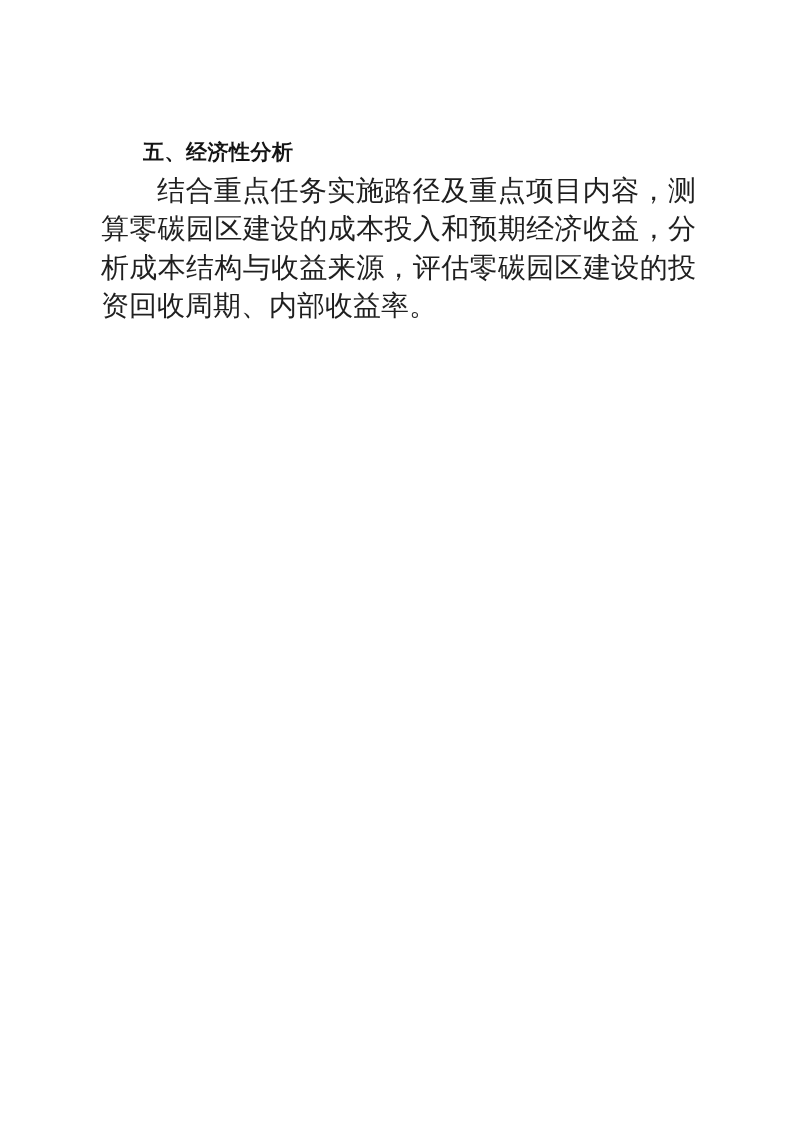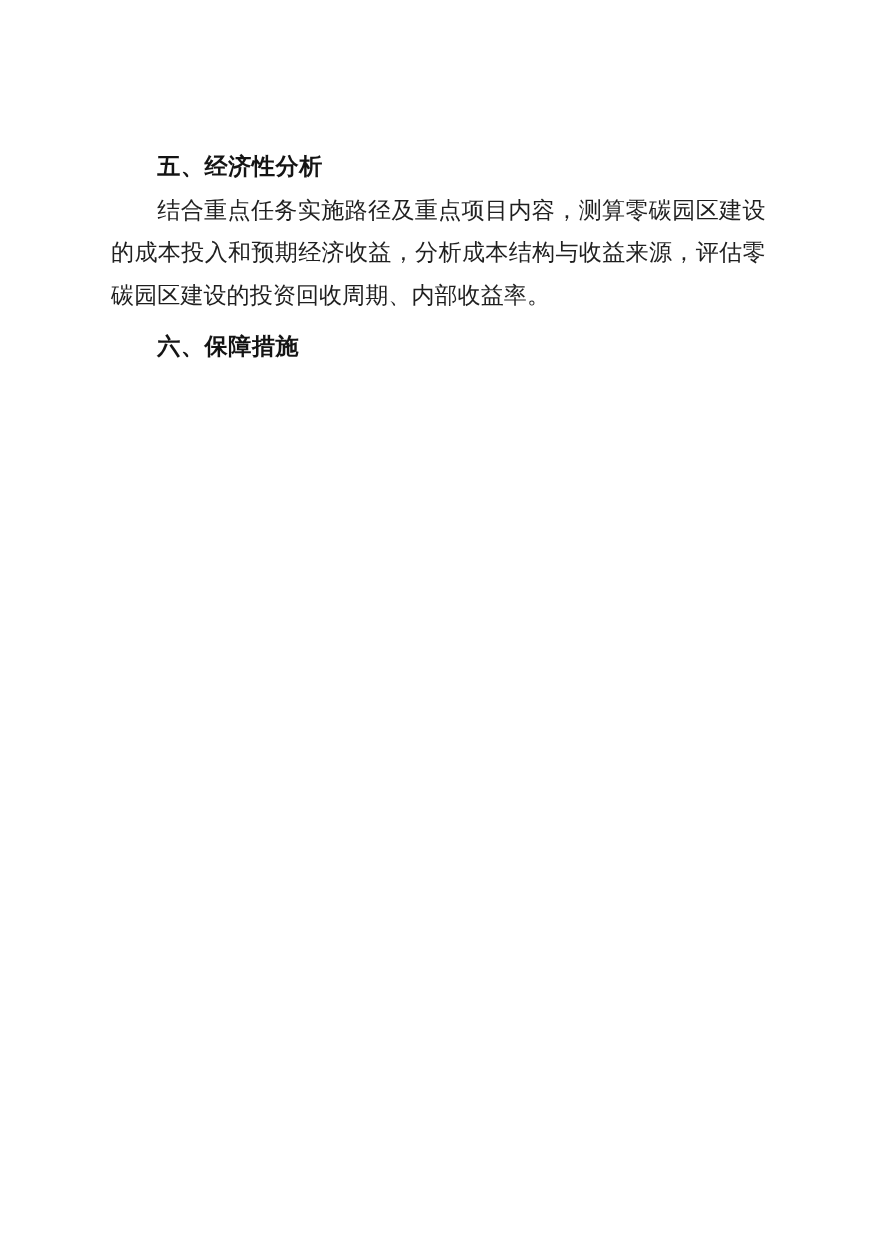--- a/index.html
+++ b/index.html
@@ -28,35 +28,34 @@
     font-family: "Liberation Sans", "DejaVu Sans", sans-serif;
     font-weight: 700;
     font-size: 21px;
     line-height: 38.5px;
     margin: 0;
     text-indent: 2em;
     color: #141414;
     letter-spacing: 0.5px;
   }
   .section-paragraph {
-    font-size: 21px;
+    font-size: 28px;
     line-height: 38.5px;
     margin: 0;
     text-indent: 2em;
     text-align: justify;
     color: #1f1f1f;
   }
 </style>
 </head>
 <body>
 
 <div class="page">
 
   <section class="doc-section">
     <h2 class="section-heading">五、经济性分析</h2>
     <p class="section-paragraph">结合重点任务实施路径及重点项目内容，测算零碳园区建设的成本投入和预期经济收益，分析成本结构与收益来源，评估零碳园区建设的投资回收周期、内部收益率。</p>
   </section>
 
   <section class="doc-section">
-    <h2 class="section-heading">六、保障措施</h2>
   </section>
 
 </div>
 
 </body></html>

